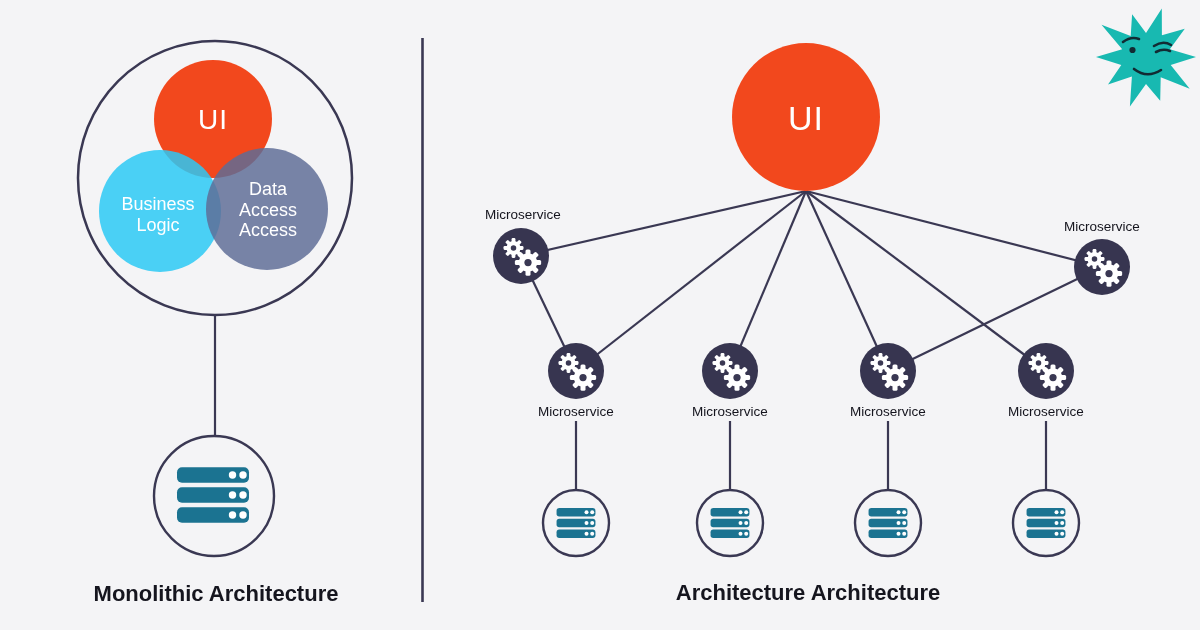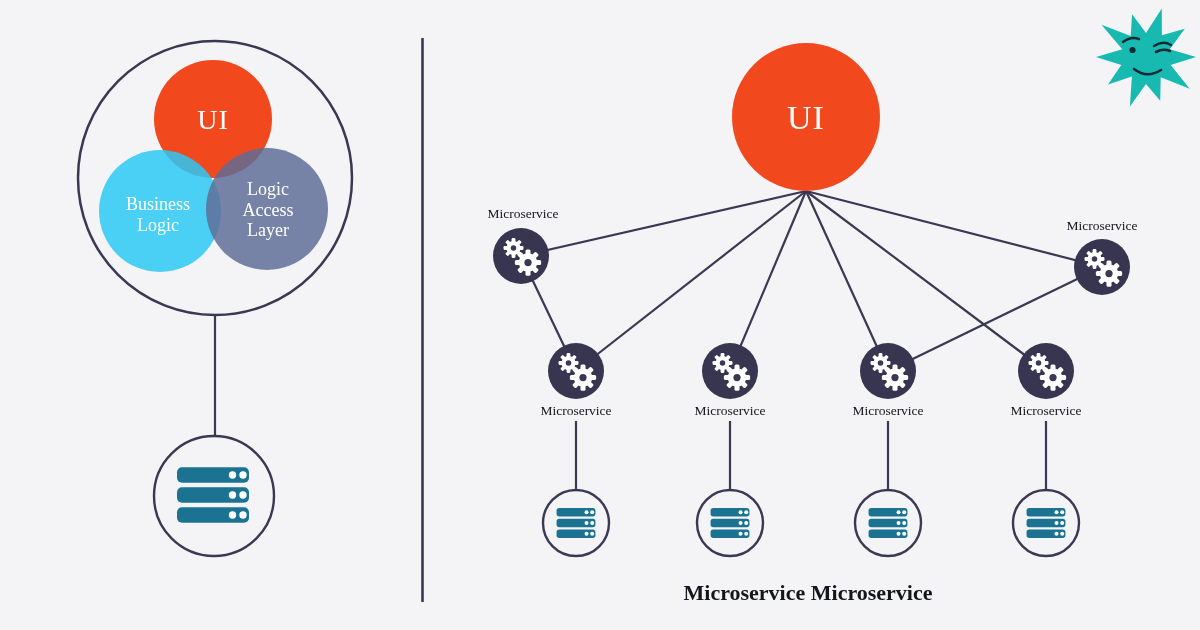--- a/index.html
+++ b/index.html
@@ -1,19 +1,19 @@
 <!DOCTYPE html>
 <html style="--background: #f4f4f6; --navy: #3a3853; --node-fill: #373550; --orange: #f2481d; --cyan: #2cc9f4; --slate: #5e6c96; --server-teal: #1b7391; --mascot-teal: #18b9b1; --text-dark: #15151e;"><head>
 <meta charset="utf-8">
 <style>
   html,body{margin:0;padding:0;}
   .canvas{
     position:relative;width:1200px;height:630px;overflow:hidden;
     background:var(--background,#f4f4f6);
-    font-family:Liberation Serif, serif;
+    font-family:Liberation Sans, sans-serif;
   }
   svg{position:absolute;left:0;top:0;}
   .edge{stroke:var(--navy);stroke-width:2.2;fill:none;}
   .outline{fill:none;stroke:var(--navy);stroke-width:2.5;}
   .db-circle{fill:var(--background);stroke:var(--navy);stroke-width:2.4;}
   .node-circle{fill:var(--node-fill);}
   .divider{stroke:var(--navy);stroke-width:2.6;}
   .lbl{position:absolute;transform:translate(-50%,-50%);text-align:center;white-space:nowrap;}
   .venn-lbl{color:#fff;font-size:18px;line-height:1.15;white-space:normal;}
   .ui-lbl{color:#fff;letter-spacing:1px;}
@@ -130,24 +130,25 @@
         <circle cx="-13.5" cy="-7" r="3.1" fill="#122b33"></circle>
         <path class="face" d="M 8,-11 Q 17,-17 25,-12"></path>
         <path class="face" d="M 10,-5 Q 17,-9 24,-6"></path>
         <path class="face" d="M -12,12 Q 1,22 15,13"></path>
       </g>
     </g>
   </svg>
 
   <div class="lbl ui-lbl" style="left:213px;top:120px;font-size:28px;">UI</div>
   <div class="lbl venn-lbl" style="left:158px;top:215px;width:100px;">Business Logic</div>
-  <div class="lbl venn-lbl" style="left:268px;top:210px;width:78px;">Logic Access Layer</div>
+  <div class="lbl venn-lbl" style="left:268px;top:210px;width:78px;">Data Access Access</div>
+  <div class="lbl title-lbl" style="left:216px;top:594px;">Monolithic Architecture</div>
 
   <div class="lbl ui-lbl" style="left:806px;top:118px;font-size:34px;">UI</div>
   <div class="lbl ms-lbl" style="left:523px;top:214px;">Microservice</div>
   <div class="lbl ms-lbl" style="left:1102px;top:226px;">Microservice</div>
   <div class="lbl ms-lbl" style="left:576px;top:411px;">Microservice</div>
   <div class="lbl ms-lbl" style="left:730px;top:411px;">Microservice</div>
   <div class="lbl ms-lbl" style="left:888px;top:411px;">Microservice</div>
   <div class="lbl ms-lbl" style="left:1046px;top:411px;">Microservice</div>
-  <div class="lbl title-lbl" style="left:808px;top:593px;">Microservice Microservice</div>
+  <div class="lbl title-lbl" style="left:808px;top:593px;">Architecture Architecture</div>
 
 </div>
 
 </body></html>

